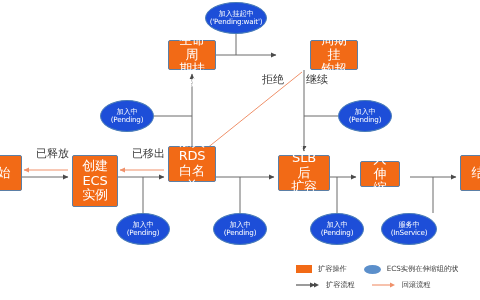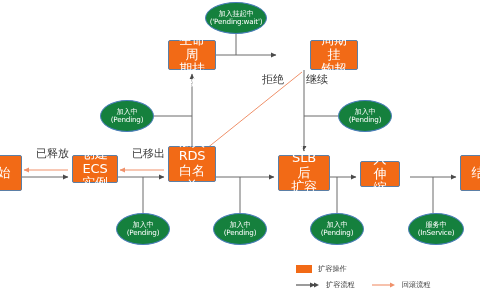--- a/index.html
+++ b/index.html
@@ -22,21 +22,21 @@
     letter-spacing:-0.2px;
   }
   .box{
     background:#F26A16;
     border:1px solid #5B7FA6;
     border-radius:2px;
     font-size:13px;
     padding:8px;
   }
   .ellipse{
-    background:#15803d;
+    background:#1d4ed8;
     border:1px solid #4A7DB8;
     border-radius:50%;
     font-size:7.2px;
   }
   .edge-label{
     position:absolute;
     color:#3a3a3a;
     font-size:11px;
     white-space:nowrap;
   }
@@ -102,21 +102,21 @@
       <line x1="164" y1="170" x2="120" y2="170" marker-end="url(#arrowOrange)"></line>
 
       <line x1="302" y1="72" x2="196" y2="157" stroke-dasharray="0" marker-end="url(#arrowOrange)"></line>
     </g>
   </svg>
 
   <div class="node box" style="left:-14px;top:155px;width:36px;height:36px;">
     <span>始</span>
   </div>
 
-  <div class="node box" style="left:72px;top:155px;width:46px;height:28px;">
+  <div class="node box" style="left:72px;top:155px;width:46px;height:52px;">
     <span style="white-space:pre-line;">创建ECS
 实例</span>
   </div>
 
   <div class="node box" style="left:168px;top:146px;width:48px;height:36px;">
     <span style="white-space:pre-line;">加入RDS
 白名单</span>
   </div>
 
   <div class="node box" style="left:278px;top:155px;width:52px;height:36px;">
@@ -165,37 +165,41 @@
   <div class="node ellipse" style="left:213px;top:213px;width:54px;height:32px;">
     <span style="white-space:pre-line;">加入中
 (Pending)</span>
   </div>
 
   <div class="node ellipse" style="left:310px;top:213px;width:54px;height:32px;">
     <span style="white-space:pre-line;">加入中
 (Pending)</span>
   </div>
 
-  <div class="node ellipse" style="left:408px;top:213px;width:56px;height:32px;">
+  <div class="node ellipse" style="left:381px;top:213px;width:56px;height:32px;">
     <span style="white-space:pre-line;">服务中
 (InService)</span>
   </div>
 
   <div class="edge-label" style="left:36px;top:146px;">已释放</div>
   <div class="edge-label" style="left:132px;top:146px;">已移出</div>
   <div class="edge-label" style="left:262px;top:72px;">拒绝</div>
   <div class="edge-label" style="left:306px;top:72px;">继续</div>
 
   <div id="legend">
     <div class="legend-row">
       <div class="legend-item">
         <span class="lg-swatch-box"></span>
         <span class="lg-text">扩容操作</span>
       </div>
       <div class="legend-gap"></div>
+      <div class="legend-item">
+        <span class="lg-swatch-ellipse"></span>
+        <span class="lg-text">ECS实例在伸缩组的状</span>
+      </div>
     </div>
     <div class="legend-row">
       <div class="legend-item">
         <span class="lg-line">
           <svg width="24" height="8" viewBox="0 0 24 8" xmlns="http://www.w3.org/2000/svg">
             <line x1="0" y1="4" x2="19" y2="4" stroke="#4a4a4a" stroke-width="1.1" marker-end="url(#arrowGray)"></line>
             <path d="M18,1.6 L23,4 L18,6.4 z" fill="#4a4a4a"></path>
           </svg>
         </span>
         <span class="lg-text">扩容流程</span>

